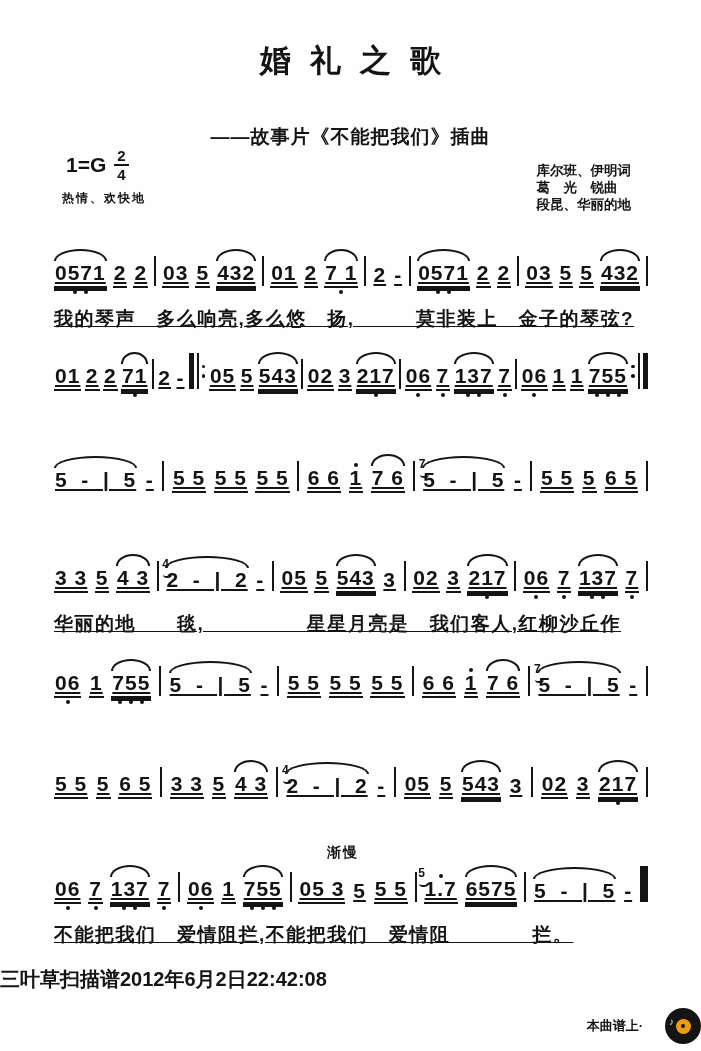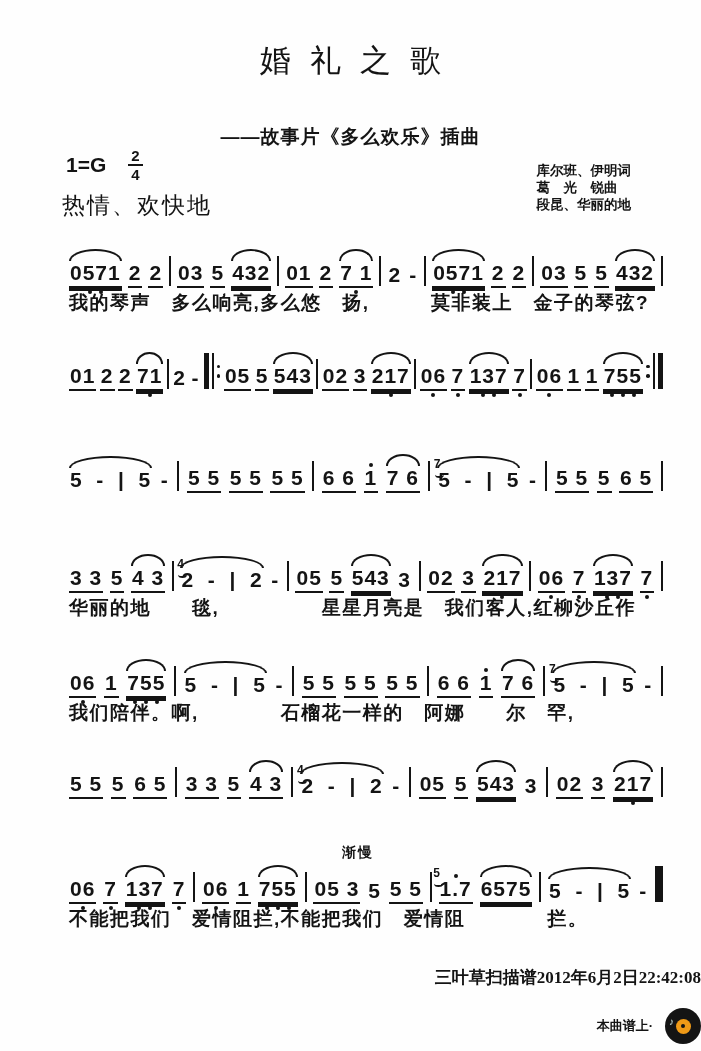--- a/index.html
+++ b/index.html
@@ -4,45 +4,45 @@
 <style>
   html,body{margin:0;padding:0;}
   body{
     width:701px;height:1051px;position:relative;background:#fefefe;
     font-family:"Liberation Sans","DejaVu Sans",sans-serif;color:#141414;
     overflow:hidden;
   }
   
   .title{
     position:absolute;top:40px;left:0;width:100%;text-align:center;
-    font-size:31px;font-weight:400;letter-spacing:0.62em;text-indent:0.62em;
+    font-size:31px;font-weight:700;letter-spacing:0.62em;text-indent:0.62em;
   }
   .subtitle{
     position:absolute;top:124px;left:0;width:100%;text-align:center;
     font-size:19px;font-weight:700;letter-spacing:1px;
   }
   .keysig{
-    position:absolute;top:148px;left:66px;display:flex;align-items:center;gap:22px;
+    position:absolute;top:148px;left:66px;display:flex;align-items:center;gap:8px;
     font-size:21px;font-weight:700;
   }
   .meter{display:inline-flex;flex-direction:column;align-items:center;line-height:1;}
   .meter .num,.meter .den{font-size:15px;font-weight:700;}
   .meter .num{border-bottom:2px solid #141414;padding:0 3px 1px;}
   .meter .den{padding-top:1px;}
   .tempo{
-    position:absolute;top:190px;left:62px;font-size:23px;font-weight:400;letter-spacing:2px;
+    position:absolute;top:190px;left:62px;font-size:12px;font-weight:700;letter-spacing:2px;
   }
   .credits{
     position:absolute;top:162px;right:70px;text-align:justify;
     font-size:13.5px;font-weight:700;line-height:17px;
   }
   .credits div{white-space:pre;}
   
   .score{position:absolute;left:54px;top:236px;width:594px;}
-  .m-line{position:absolute;left:15px;width:100%;}
+  .m-line{position:absolute;left:0;width:100%;text-decoration:underline;}
   .notes{
     display:flex;justify-content:space-between;align-items:flex-end;
     width:100%;padding-top:16px;height:36px;box-sizing:content-box;
   }
   .note{
     position:relative;font-size:21px;font-weight:700;line-height:1.1;
     letter-spacing:1px;white-space:pre;padding:0 1px 2px;
   }
   .u1{border-bottom:2px solid #141414;}
   .u2{border-bottom:2px solid #141414;box-shadow:0 3px 0 0 #141414;}
@@ -63,49 +63,49 @@
     border-bottom:2px solid #141414;border-radius:0 0 100% 100%;
   }
   .bar{width:2px;height:30px;background:#141414;align-self:flex-end;margin-bottom:2px;}
   .rep{display:flex;align-items:center;gap:3px;align-self:flex-end;margin-bottom:2px;}
   .rep .thick{width:5px;height:36px;background:#141414;}
   .rep .thin{width:2px;height:36px;background:#141414;}
   .rep .dots{display:flex;flex-direction:column;gap:6px;}
   .rep .dots i{width:3.5px;height:3.5px;background:#141414;border-radius:50%;}
   .bar-final{width:8px;height:36px;background:#141414;align-self:flex-end;margin-bottom:2px;}
   .lyrics{
-    margin-top:2px;font-size:19px;font-weight:700;white-space:pre;
+    margin-top:18px;font-size:19px;font-weight:700;white-space:pre;
     letter-spacing:1.5px;
   }
   .rall{
     position:absolute;top:-8px;left:253px;font-size:14px;font-weight:700;letter-spacing:2px;margin-left:20px;
   }
   
   .scan-credit{
-    position:absolute;top:966px;left:0;width:100%;text-align:right;
-    font-size:17px;font-weight:700;font-family:Liberation Serif, serif;
+    position:absolute;top:966px;left:0;width:100%;text-align:left;
+    font-size:20px;font-weight:700;
   }
   .logo{
-    position:absolute;right:0;top:1008px;display:flex;align-items:center;gap:12px;
+    position:absolute;right:0;top:1008px;display:flex;align-items:center;gap:22px;
   }
   .logo .note-text{font-size:13px;font-weight:700;}
   .disc{
     position:relative;width:36px;height:36px;border-radius:50%;background:#141414;
     display:flex;align-items:center;justify-content:center;flex:0 0 auto;
   }
   .disc .center{width:15px;height:15px;border-radius:50%;display:flex;align-items:center;justify-content:center;}
   .disc .hole{width:4px;height:4px;border-radius:50%;background:#141414;}
   .disc .gn{position:absolute;left:4px;top:8px;color:#cfe8e4;font-size:10px;}
   .brand{font-size:29px;font-weight:700;letter-spacing:1px;}
 </style>
 </head>
 <body>
 
 <div class="title">婚礼之歌</div>
-<div class="subtitle">——故事片《多么欢乐》插曲</div>
+<div class="subtitle">——故事片《不能把我们》插曲</div>
 
 <div class="keysig">
   <span>1=G</span>
   <span class="meter">
     <span class="num">2</span>
     <span class="den">4</span>
   </span>
 </div>
 <div class="tempo">热情、欢快地</div>
 
@@ -251,21 +251,20 @@
         <span class="note u1">5 5</span>
         <div class="bar"></div>
         <span class="note u1">6 6</span>
         <span class="note u1">1<span class="da"><i></i></span></span>
         <span class="note u1 arc">7 6</span>
         <div class="bar"></div>
         <span class="note arc">5  -  |  5<span class="grace">7</span></span>
         <span class="note">-</span>
         <div class="bar"></div>
       </div>
-    <div class="lyrics">我们陪伴。啊,　　　　石榴花一样的　阿娜　　尔　罕,</div>
   </div>
   <div class="m-line" style="top:511px">
     <div class="notes">
         <span class="note u1">5 5</span>
         <span class="note u1">5</span>
         <span class="note u1">6 5</span>
         <div class="bar"></div>
         <span class="note u1">3 3</span>
         <span class="note u1">5</span>
         <span class="note u1 arc">4 3</span>

